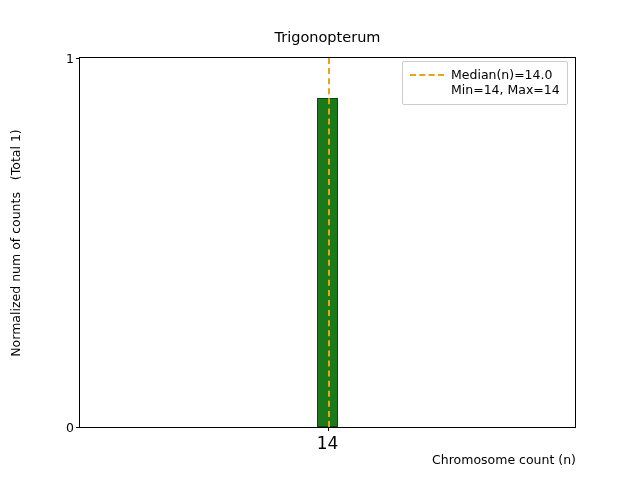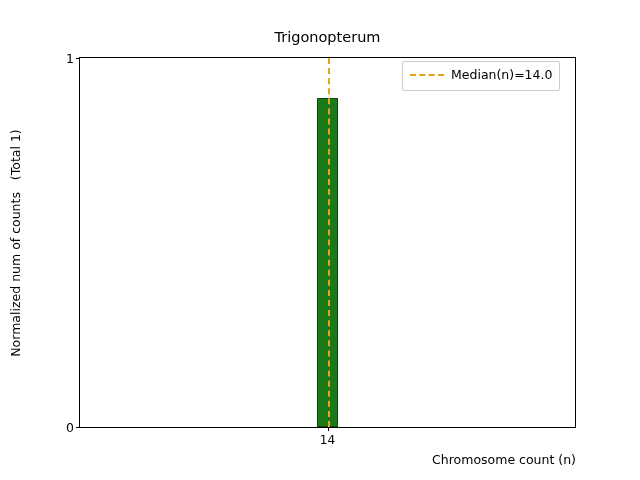--- a/index.html
+++ b/index.html
@@ -107,21 +107,21 @@
     position: absolute;
     top: 0;
     width: 0;
     height: 3.6px;
     border-left: 1.1px solid #000000;
   }
   .xtick-label {
     position: absolute;
     top: 6px;
     transform: translateX(-50%);
-    font-size: 12px;
+    font-size: 17px;
     color: #000000;
     white-space: nowrap;
   }
 
   
   #xlabel {
     position: absolute;
     left: 79px;
     top: 452px;
     width: 497px;
@@ -223,17 +223,18 @@
 
   <div id="xlabel">Chromosome count (n)</div>
 
   <div id="legend">
     <div class="legend-row">
       <div class="legend-sample">
         <div class="legend-dash" style="border-top-color: rgb(232, 163, 23);"></div>
       </div>
       <div class="legend-texts">
         <span>Median(n)=14.0</span>
+        <span>Min=14, Max=14</span>
       </div>
     </div>
   </div>
 
 </div>
 
 </body></html>

